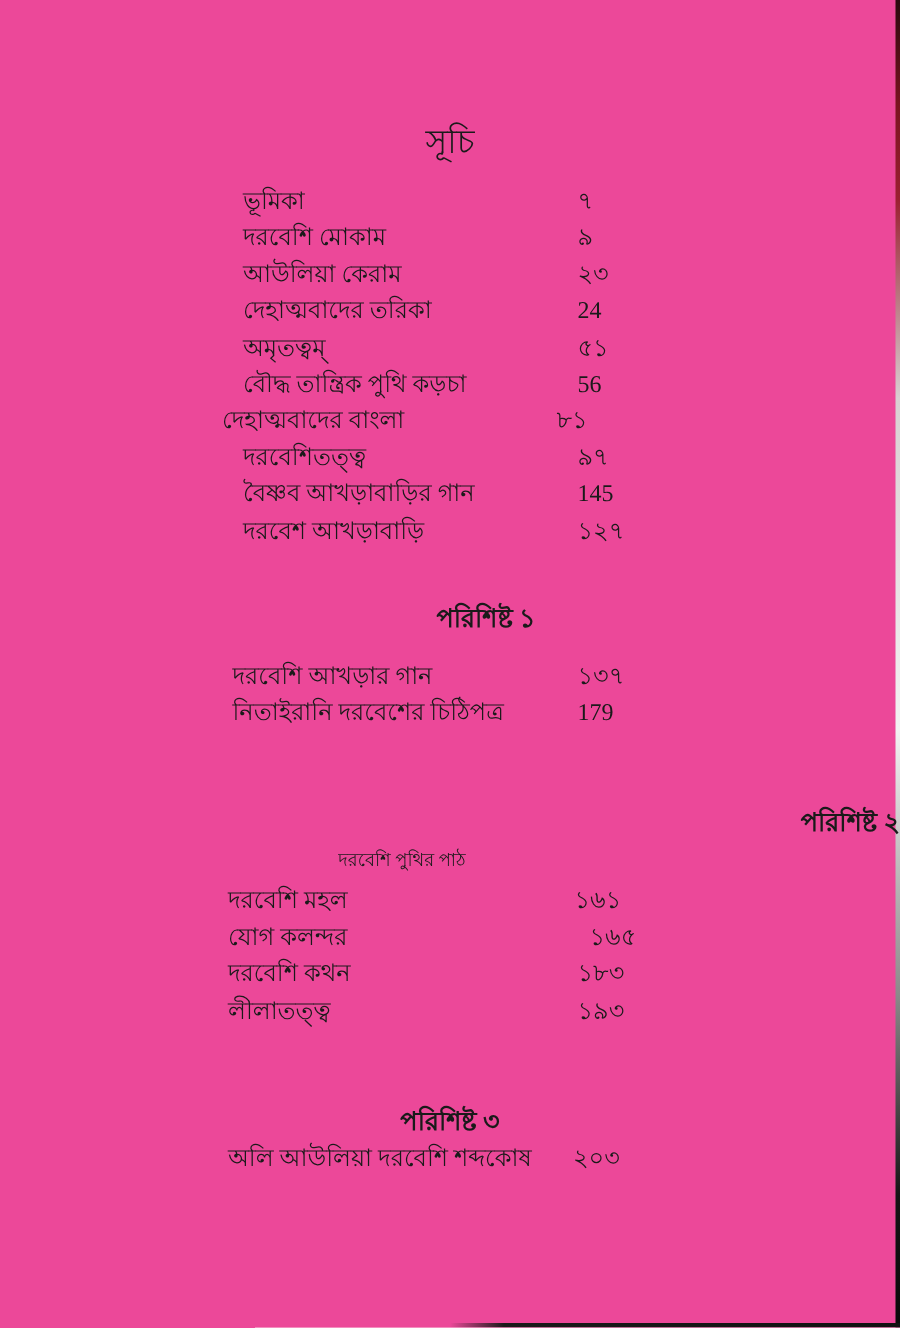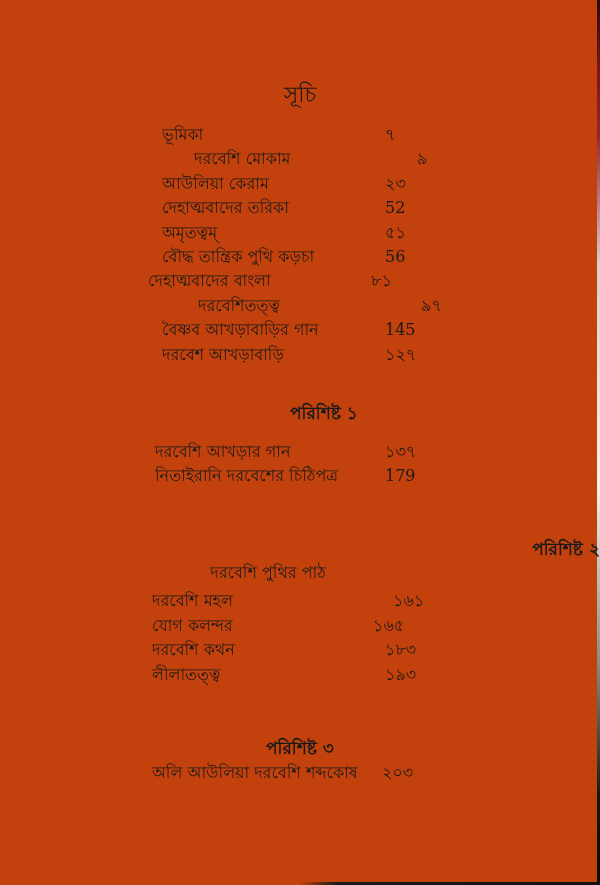--- a/index.html
+++ b/index.html
@@ -13,21 +13,22 @@
       position: relative;
       overflow: hidden;
       font-family: "DejaVu Serif", "Liberation Serif", serif;
       color: #1a1a1a;
     }
     .page {
       position: absolute;
       left: 0; top: 0;
       width: 600px;
       height: 885px;
-      background: #c2410c;
+      background: #ec4899;
+      font-family: Liberation Serif, serif;
     }
     .edge-right {
       position: absolute;
       right: 0;
       top: 0;
       width: 3px;
       height: 885px;
       background: linear-gradient(to bottom, #2a0a0e 0%, #7a1420 8%, #9a2030 15%, #d8d0d2 30%, #f2f2f2 55%, #8a8a8a 75%, #151515 90%, #0a0a0a 100%);
     }
     .edge-bottom {
@@ -70,63 +71,63 @@
       text-align: center;
       font-size: 17px;
       font-weight: bold;
       line-height: 26px;
     }
     .subheading {
       position: absolute;
       left: 0;
       width: 536px;
       text-align: center;
-      font-size: 16px;
+      font-size: 12px;
       line-height: 24px;
     }
   </style>
 </head>
 <body>
 
 <div class="page">
   <div class="edge-right"></div>
   <div class="edge-bottom"></div>
 
   <div class="title">সূচি</div>
 
   <div>
     <div class="row" style="left:162px;top:123px;width:260px;">
       <span class="lbl">ভূমিকা</span>
       <span class="num" style="left:223px;">৭</span>
     </div>
-    <div class="row" style="left:162px;top:147px;width:260px;margin-left:32px;">
+    <div class="row" style="left:162px;top:147px;width:260px;">
       <span class="lbl">দরবেশি মোকাম</span>
       <span class="num" style="left:223px;">৯</span>
     </div>
     <div class="row" style="left:162px;top:172px;width:260px;">
       <span class="lbl">আউলিয়া কেরাম</span>
       <span class="num" style="left:223px;">২৩</span>
     </div>
     <div class="row" style="left:162px;top:196px;width:260px;">
       <span class="lbl">দেহাত্মবাদের তরিকা</span>
-      <span class="num" style="left:223px;">52</span>
+      <span class="num" style="left:223px;">24</span>
     </div>
     <div class="row" style="left:162px;top:221px;width:260px;">
       <span class="lbl">অমৃতত্বম্</span>
       <span class="num" style="left:223px;">৫১</span>
     </div>
     <div class="row" style="left:162px;top:245px;width:260px;">
       <span class="lbl">বৌদ্ধ তান্ত্রিক পুথি কড়চা</span>
       <span class="num" style="left:223px;">56</span>
     </div>
     <div class="row" style="left:148px;top:269px;width:260px;">
       <span class="lbl">দেহাত্মবাদের বাংলা</span>
       <span class="num" style="left:223px;">৮১</span>
     </div>
-    <div class="row" style="left:162px;top:294px;width:260px;margin-left:36px;">
+    <div class="row" style="left:162px;top:294px;width:260px;">
       <span class="lbl">দরবেশিতত্ত্ব</span>
       <span class="num" style="left:223px;">৯৭</span>
     </div>
     <div class="row" style="left:162px;top:318px;width:260px;">
       <span class="lbl">বৈষ্ণব আখড়াবাড়ির গান</span>
       <span class="num" style="left:223px;">145</span>
     </div>
     <div class="row" style="left:162px;top:343px;width:260px;">
       <span class="lbl">দরবেশ আখড়াবাড়ি</span>
       <span class="num" style="left:223px;">১২৭</span>
@@ -143,25 +144,25 @@
       <span class="lbl">নিতাইরানি দরবেশের চিঠিপত্র</span>
       <span class="num" style="left:230px;">179</span>
     </div>
   </div>
 
   <div>
     <div class="heading" style="top:536px;text-align:right;">পরিশিষ্ট ২</div>
     <div class="subheading" style="top:561px;">দরবেশি পুথির পাঠ</div>
     <div class="row" style="left:152px;top:589px;width:275px;">
       <span class="lbl">দরবেশি মহল</span>
-      <span class="num" style="left:241px;">১৬১</span>
+      <span class="num" style="left:231px;">১৬১</span>
     </div>
     <div class="row" style="left:152px;top:614px;width:275px;">
       <span class="lbl">যোগ কলন্দর</span>
-      <span class="num" style="left:221px;">১৬৫</span>
+      <span class="num" style="left:241px;">১৬৫</span>
     </div>
     <div class="row" style="left:152px;top:638px;width:275px;">
       <span class="lbl">দরবেশি কথন</span>
       <span class="num" style="left:233px;">১৮৩</span>
     </div>
     <div class="row" style="left:152px;top:663px;width:275px;">
       <span class="lbl">লীলাতত্ত্ব</span>
       <span class="num" style="left:233px;">১৯৩</span>
     </div>
   </div>

